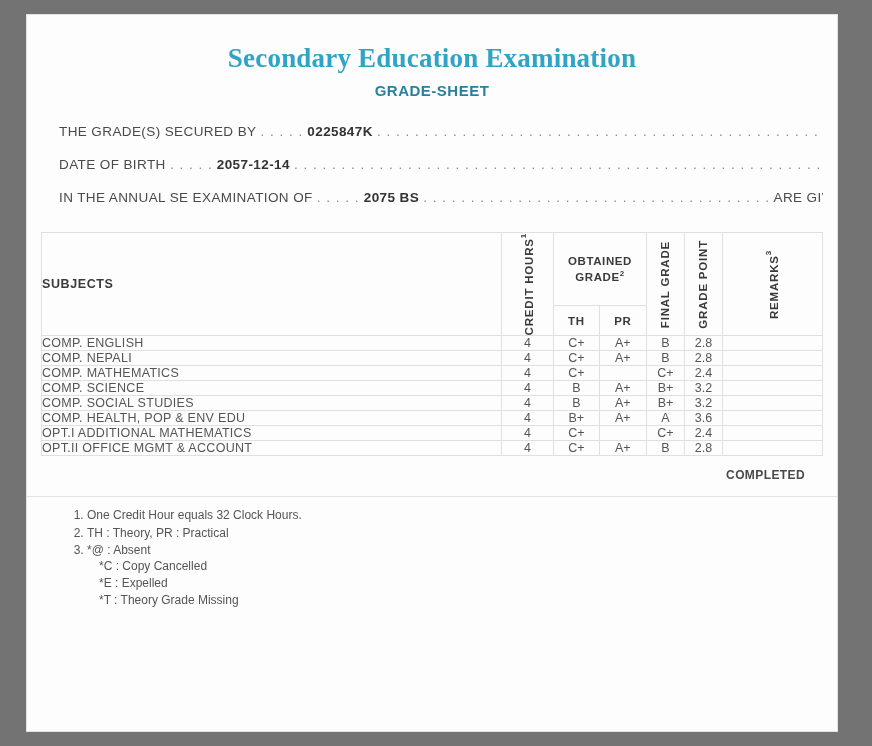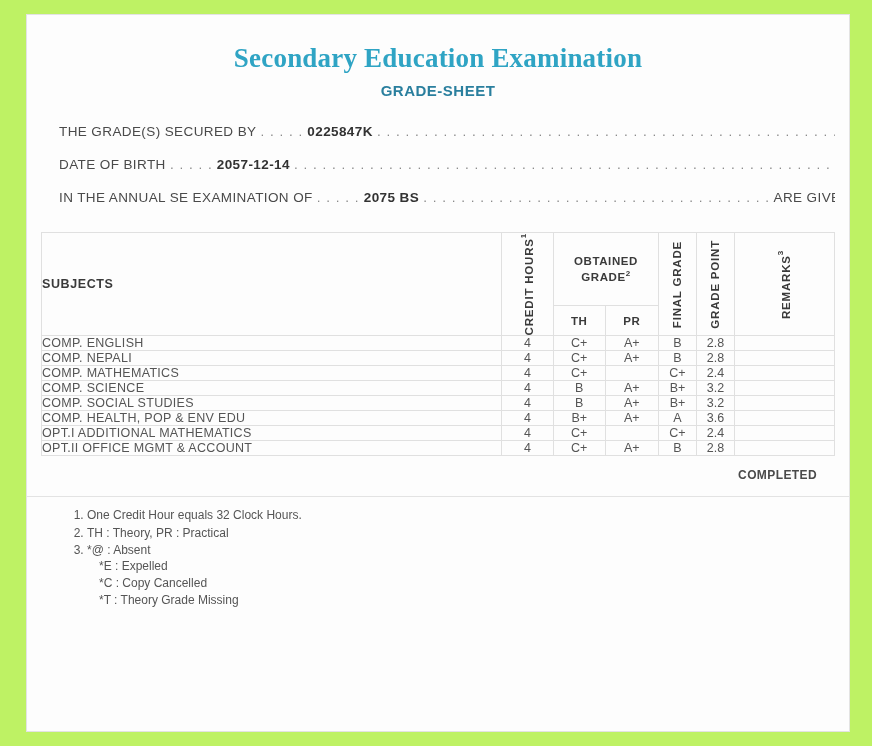--- a/index.html
+++ b/index.html
@@ -8,22 +8,22 @@
     padding: 0;
     width: 872px;
     height: 746px;
     background: #ffffff;
     font-family: "Liberation Sans", sans-serif;
     color: #333333;
   }
   .page {
     width: 872px;
     height: 746px;
-    background: #bef264;
-    padding: 14px 22px 0 26px;
+    background: #737373;
+    padding: 14px 34px 0 26px;
   }
   .card {
     border: 1px solid #e3e3e3;
     background: #fdfdfd;
     height: 718px;
     padding: 0 0 0 0;
   }
   .inner {
     padding: 18px 14px 0 14px;
   }
@@ -291,20 +291,20 @@
       </table>
 
       <div class="status">COMPLETED</div>
 
       <div class="divider"></div>
 
       <ol class="notes" id="notes-list">
           <li><span>One Credit Hour equals 32 Clock Hours.</span></li>
           <li><span>TH : Theory, PR : Practical</span></li>
           <li><span>*@ : Absent</span><ul class="sub-notes">
+              <li>*C : Copy Cancelled</li>
               <li>*E : Expelled</li>
-              <li>*C : Copy Cancelled</li>
               <li>*T : Theory Grade Missing</li>
             </ul></li>
         </ol>
     </div>
   </div>
 </div>
 
 </body></html>

